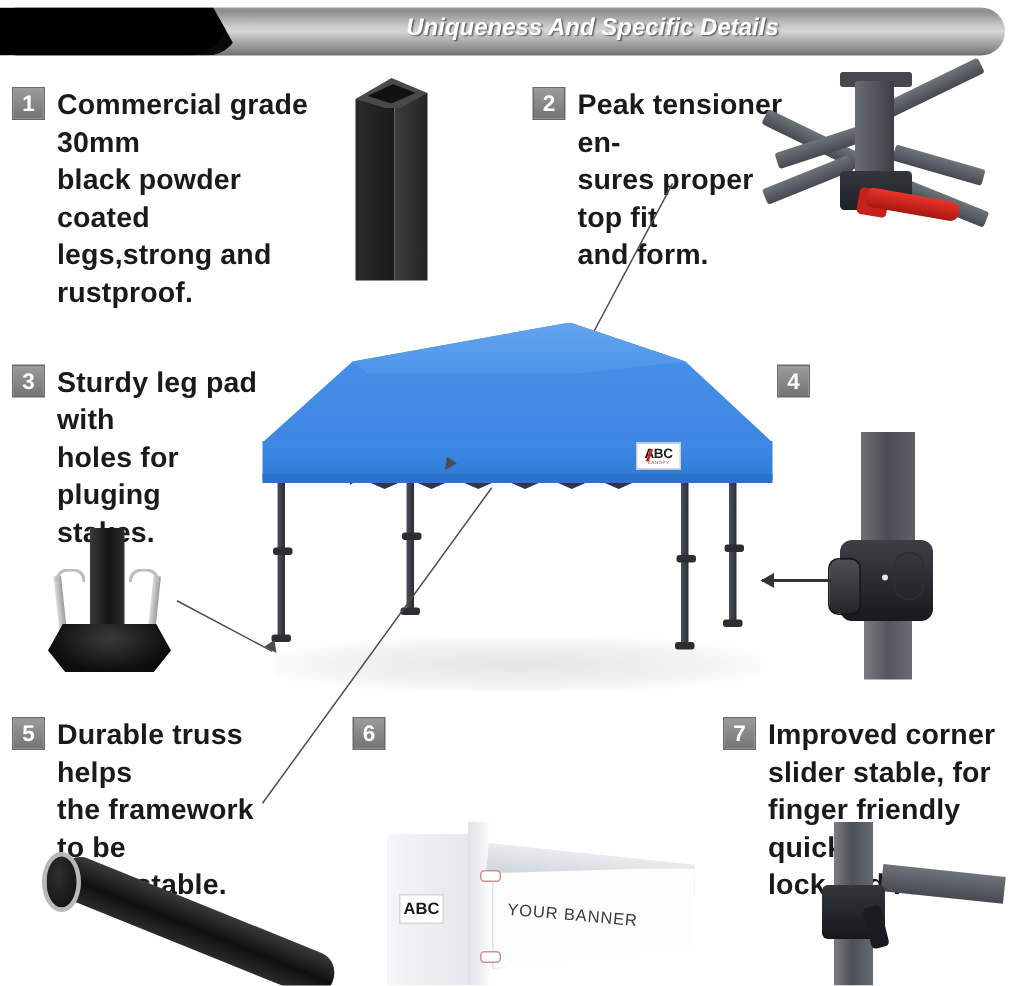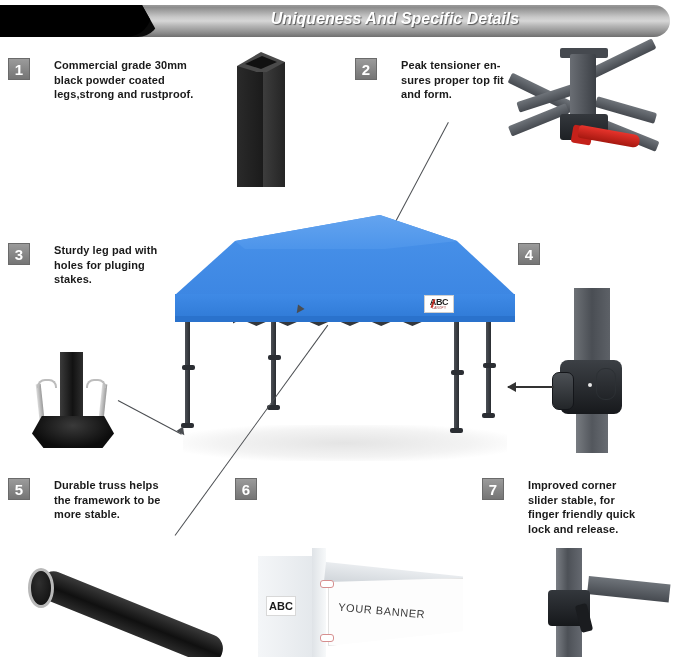--- a/index.html
+++ b/index.html
@@ -47,21 +47,21 @@
   .point{position:absolute;display:flex;align-items:flex-start;}
   .badge{
     width:22px;height:22px;flex:0 0 22px;
     background:linear-gradient(to bottom,#9b9b9b,#757575);
     border:1px solid #6a6a6a;
     color:#fff;font-weight:bold;font-size:15px;
     display:flex;align-items:center;justify-content:center;
     box-sizing:border-box;line-height:1;
   }
   .ptext{
-    margin-left:24px;font-size:11px;font-weight:bold;color:#1a1a1a;
+    margin-left:8px;font-size:19px;font-weight:bold;color:#1a1a1a;
     line-height:1.32;white-space:pre-line;letter-spacing:.1px;
   }
 
   .p1{left:8px;top:58px;width:215px;}
   .p2{left:355px;top:58px;width:175px;}
   .p3{left:8px;top:243px;width:175px;}
   .p4{left:518px;top:243px;width:160px;}
   .p5{left:8px;top:478px;width:175px;}
   .p6{left:235px;top:478px;width:195px;}
   .p7{left:482px;top:478px;width:185px;}

